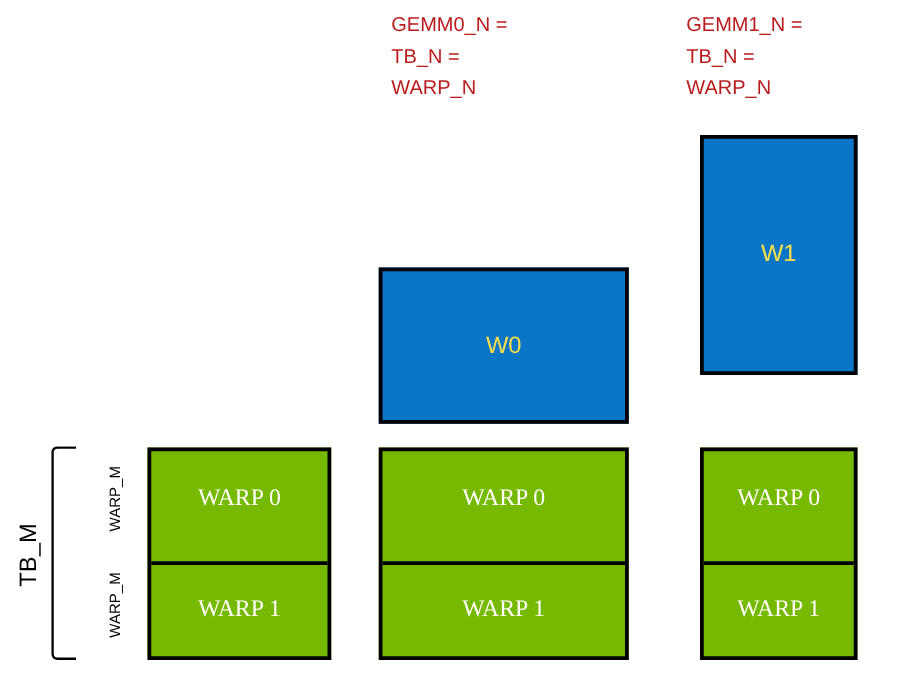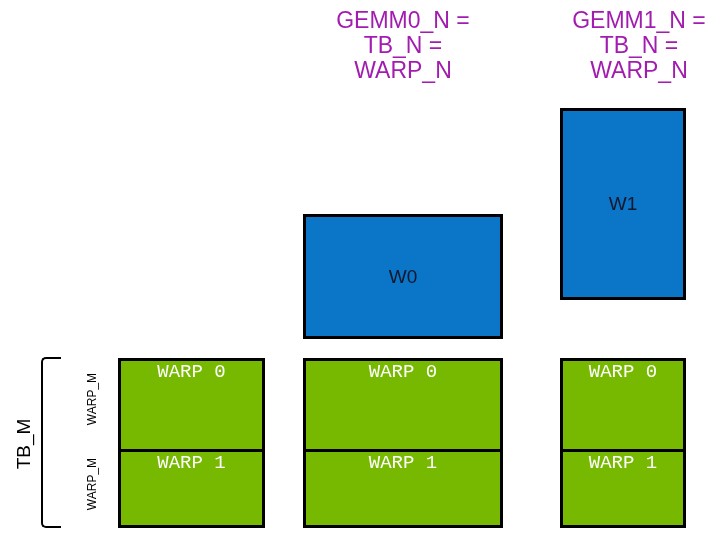--- a/index.html
+++ b/index.html
@@ -12,54 +12,54 @@
   }
   #canvas {
     position: relative;
     width: 720px;
     height: 540px;
     background: #ffffff;
     overflow: hidden;
   }
   .col-header {
     position: absolute;
-    text-align: center;
-    font-size: 23px;
+    text-align: left;
+    font-size: 16px;
     line-height: 25px;
-    color: #a21caf;
+    color: #b91c1c;
     white-space: pre-line;
     font-family: "Liberation Sans", sans-serif;
   }
   .wbox {
     position: absolute;
     box-sizing: border-box;
     border: 3px solid #000000;
     display: flex;
     align-items: center;
     justify-content: center;
-    color: #0f172a;
+    color: #fde047;
     font-size: 19px;
     font-family: "Liberation Sans", sans-serif;
   }
   .warp-col {
     position: absolute;
     box-sizing: border-box;
     border: 3px solid #000000;
     display: flex;
     flex-direction: column;
   }
   .warp-cell {
     flex: 1 1 50%;
     box-sizing: border-box;
     display: flex;
-    align-items: flex-start;
+    align-items: center;
     justify-content: center;
     color: #ffffff;
     font-size: 19px;
-    font-family: Liberation Mono, monospace;
+    font-family: Liberation Serif, serif;
   }
   .warp-cell.divider-top {
     border-top: 3px solid #000000;
     margin-top: 12px;
   }
   .vlabel {
     position: absolute;
     transform-origin: center center;
     white-space: nowrap;
     color: #000000;

